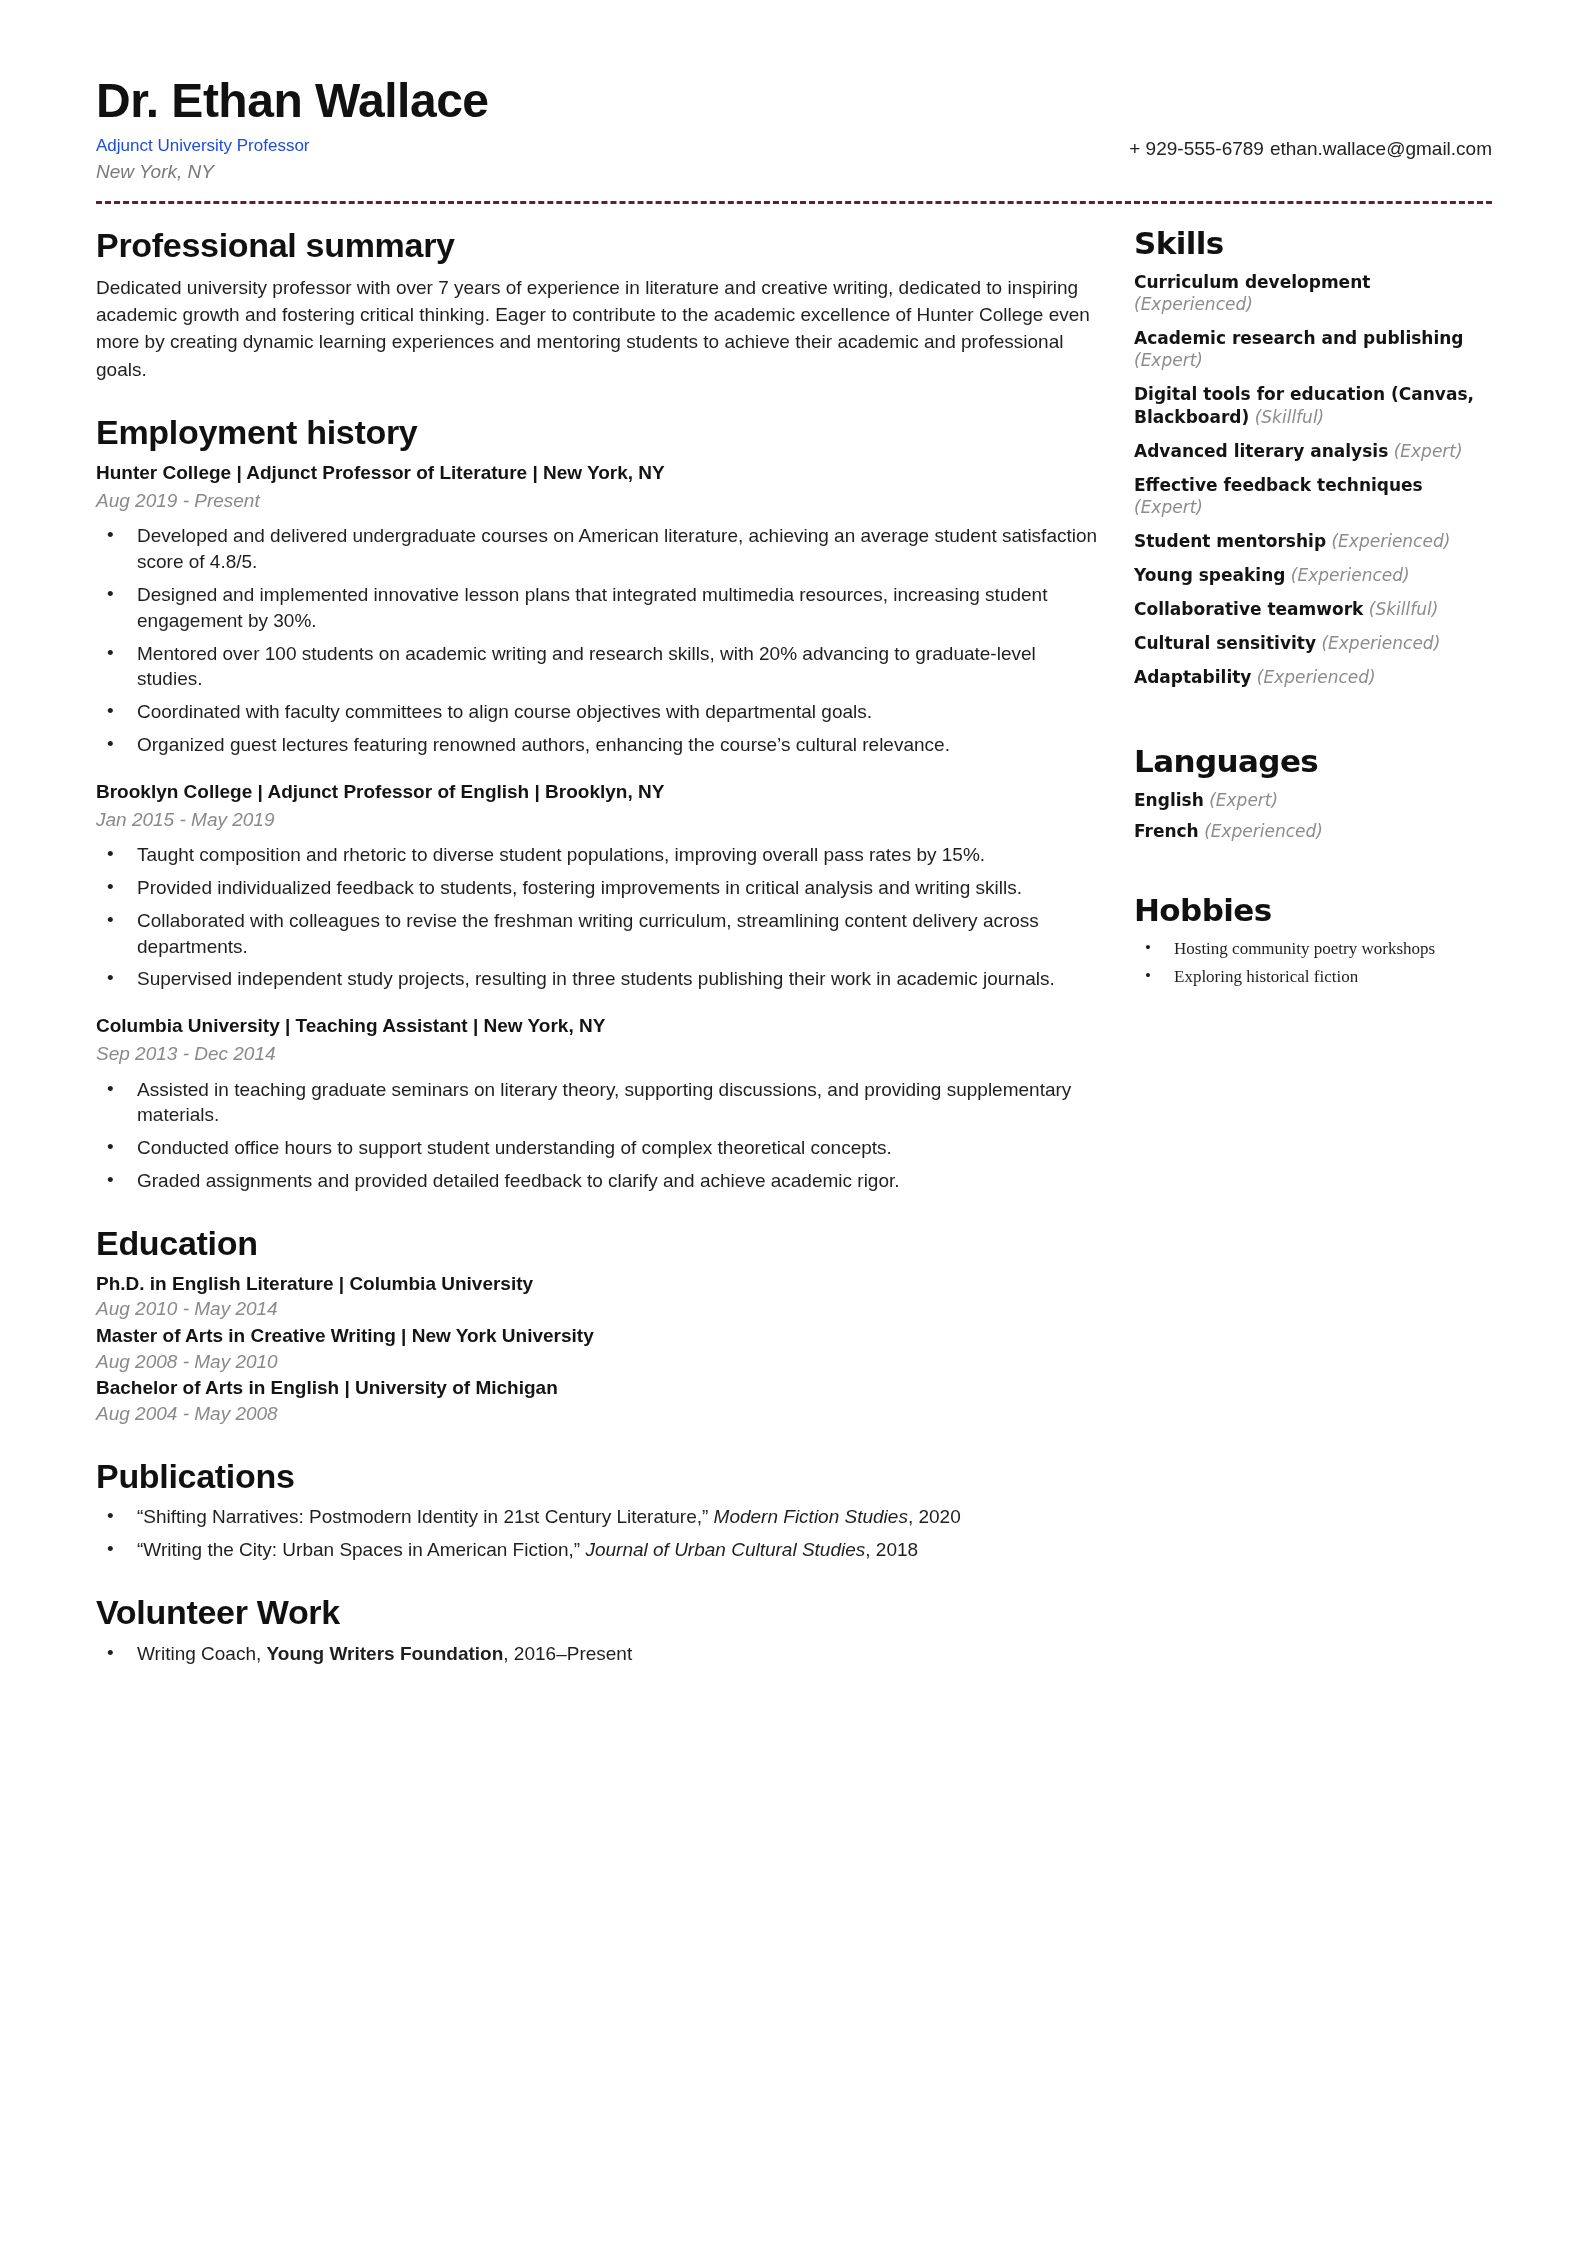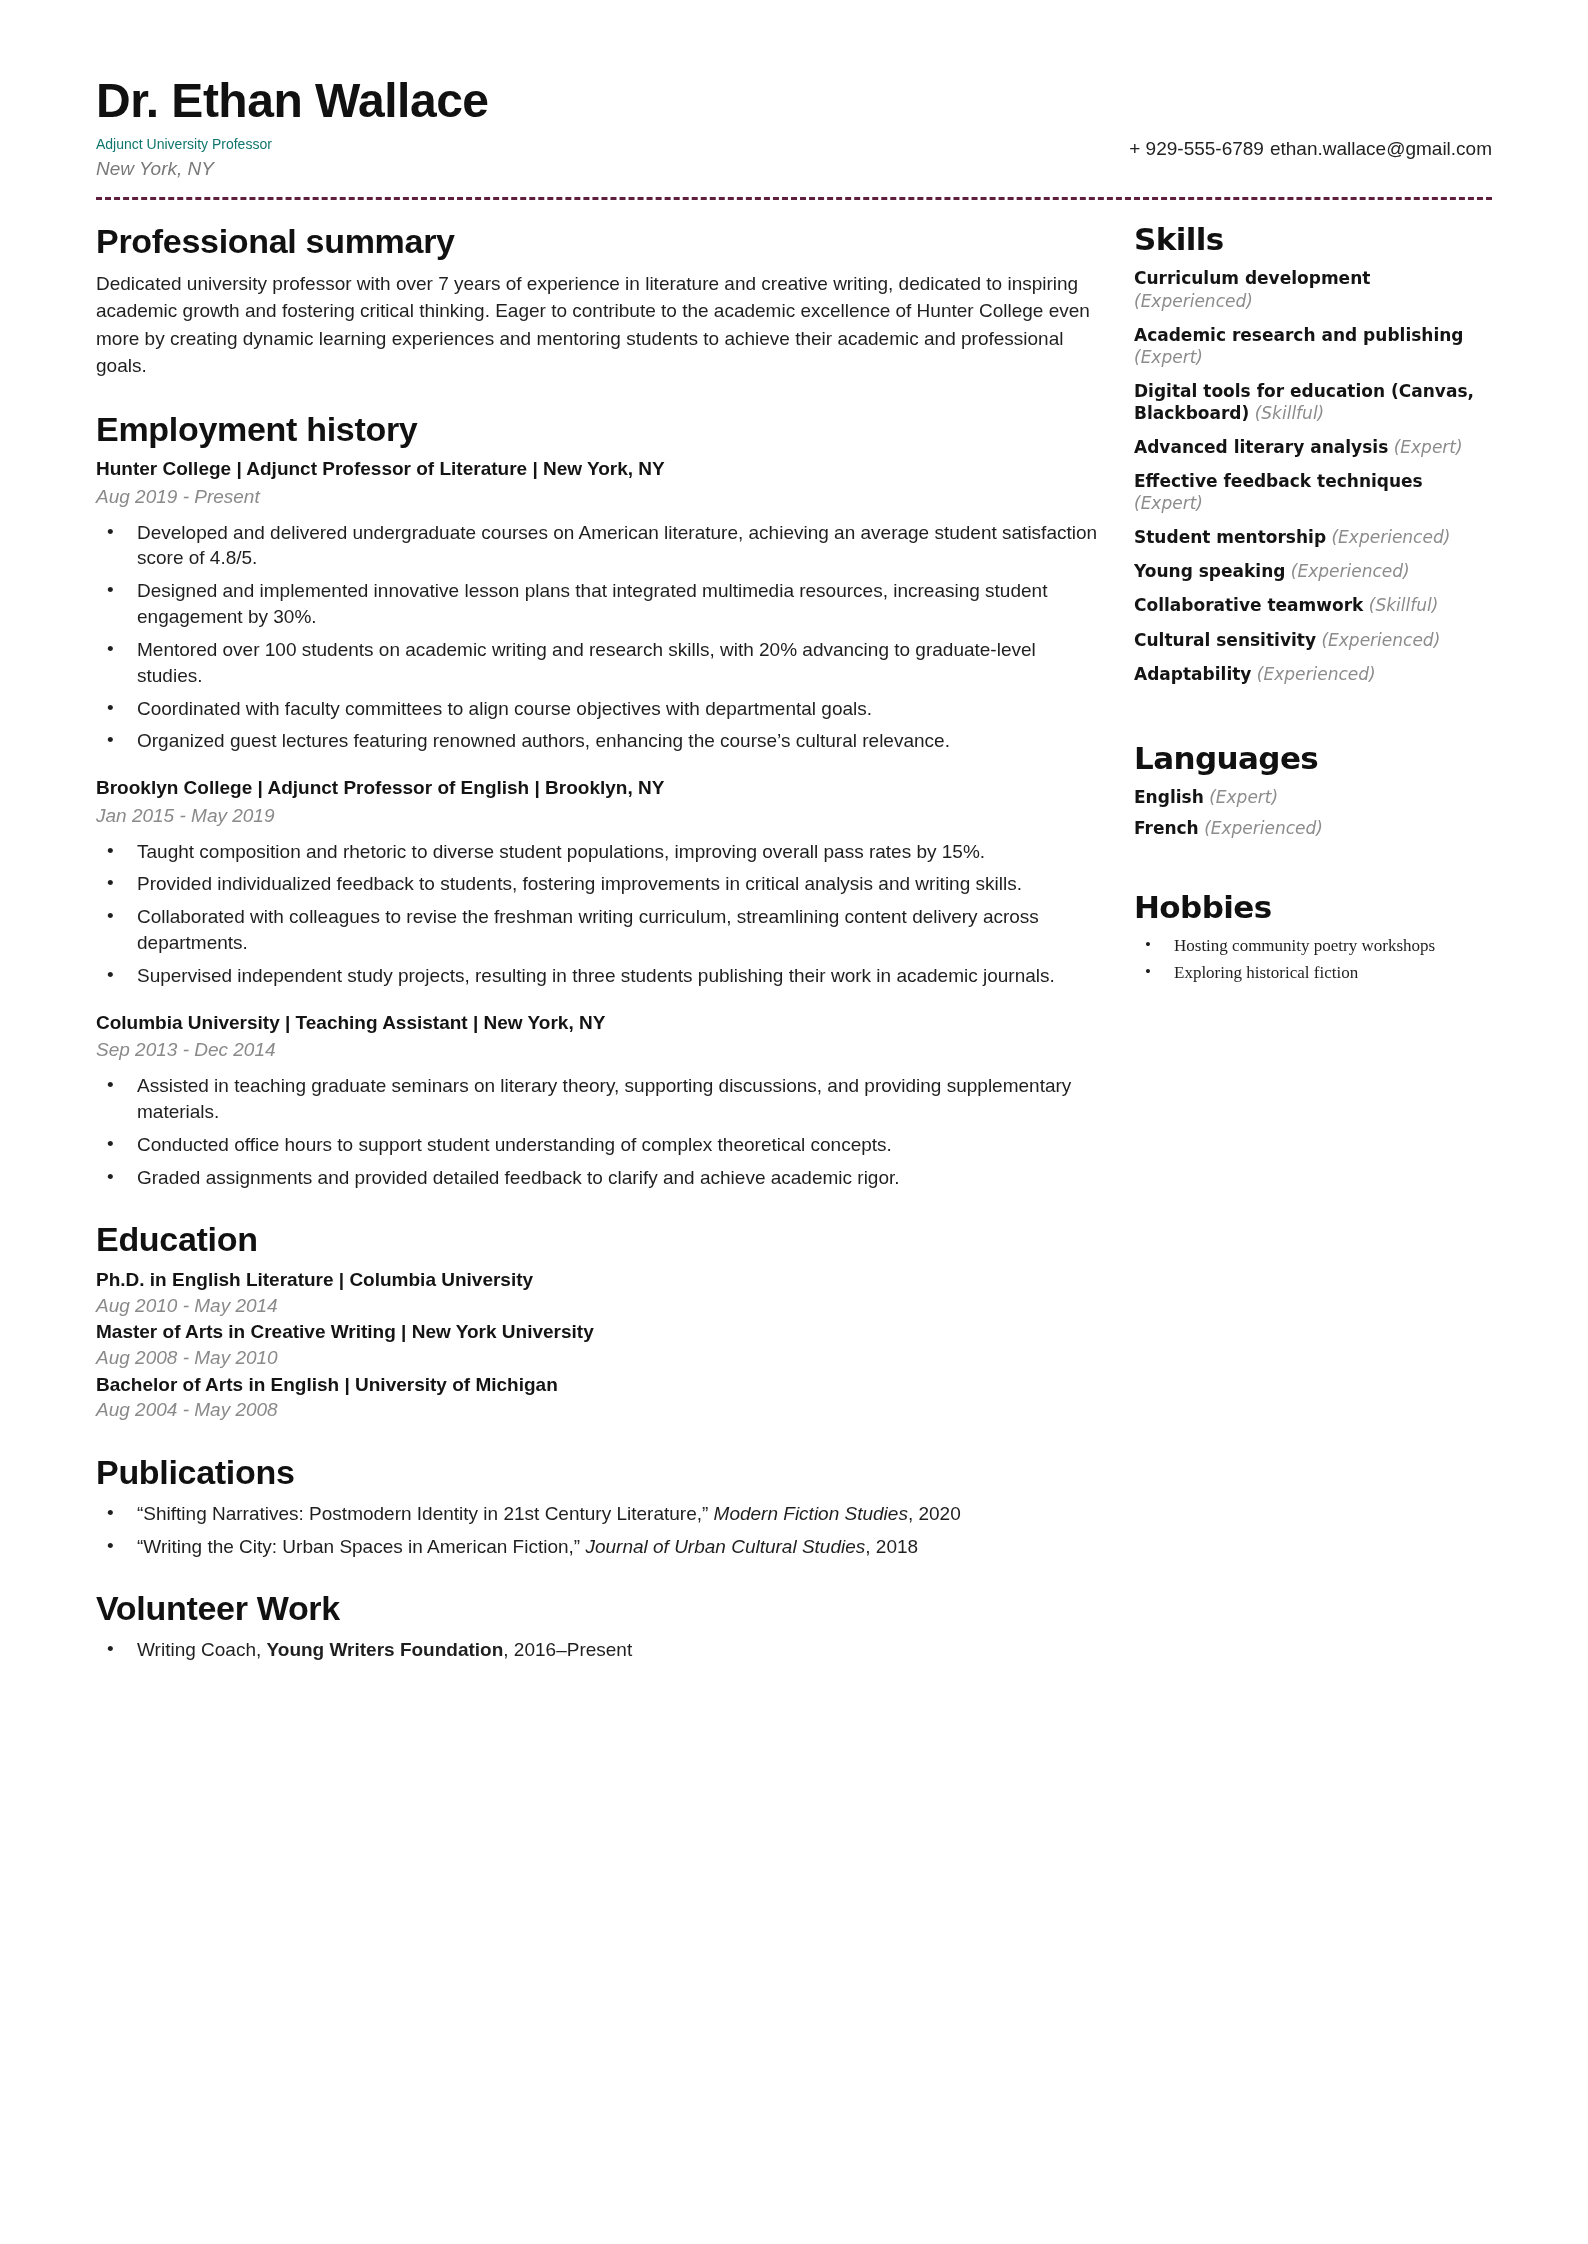--- a/index.html
+++ b/index.html
@@ -40,21 +40,21 @@
     display: flex;
     justify-content: space-between;
     align-items: flex-start;
   }
   .header-left { display: flex; flex-direction: column; gap: 5px; }
   .header-right {
     display: flex; flex-direction: row;
     align-items: flex-end; gap: 6px;
     padding-top: 2px;
   }
-  .job-title { font-size: 14px; color: #0f766e; line-height: 1.2; }
+  .job-title { font-size: 17px; color: #1d4ed8; line-height: 1.2; }
   .location { font-size: 19px; color: #7a7a7a; font-style: italic; line-height: 1.2; }
   .phone, .email { font-size: 19px; color: #222222; line-height: 1.2; }
 
   .divider {
     margin-top: 17px;
     border: 0;
     border-top: 3px dashed #5e1f3c;
     width: 100%;
   }
 

